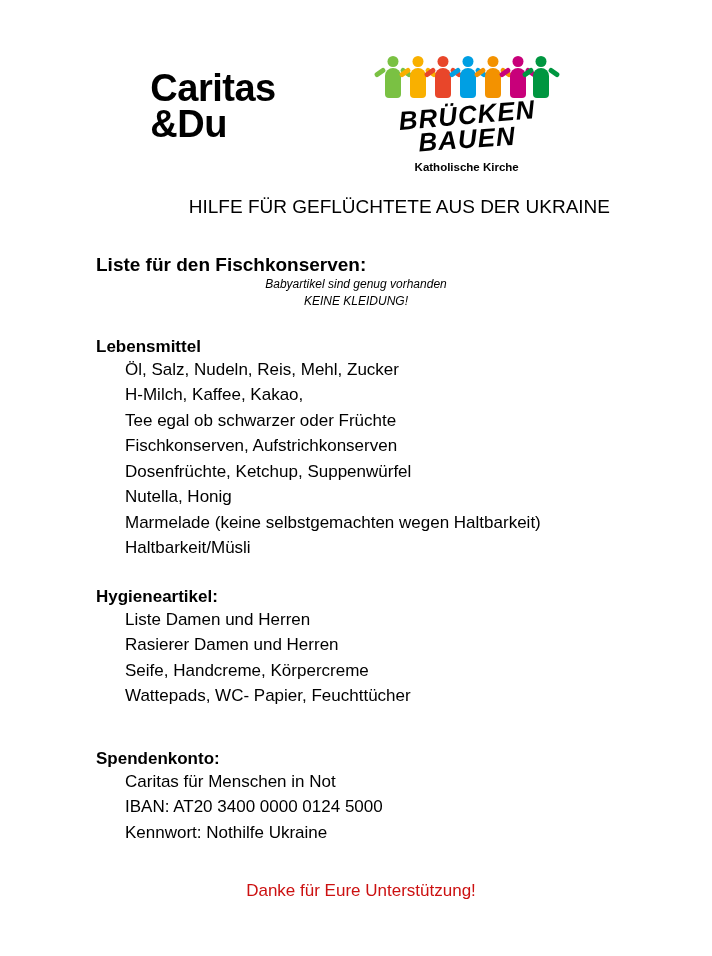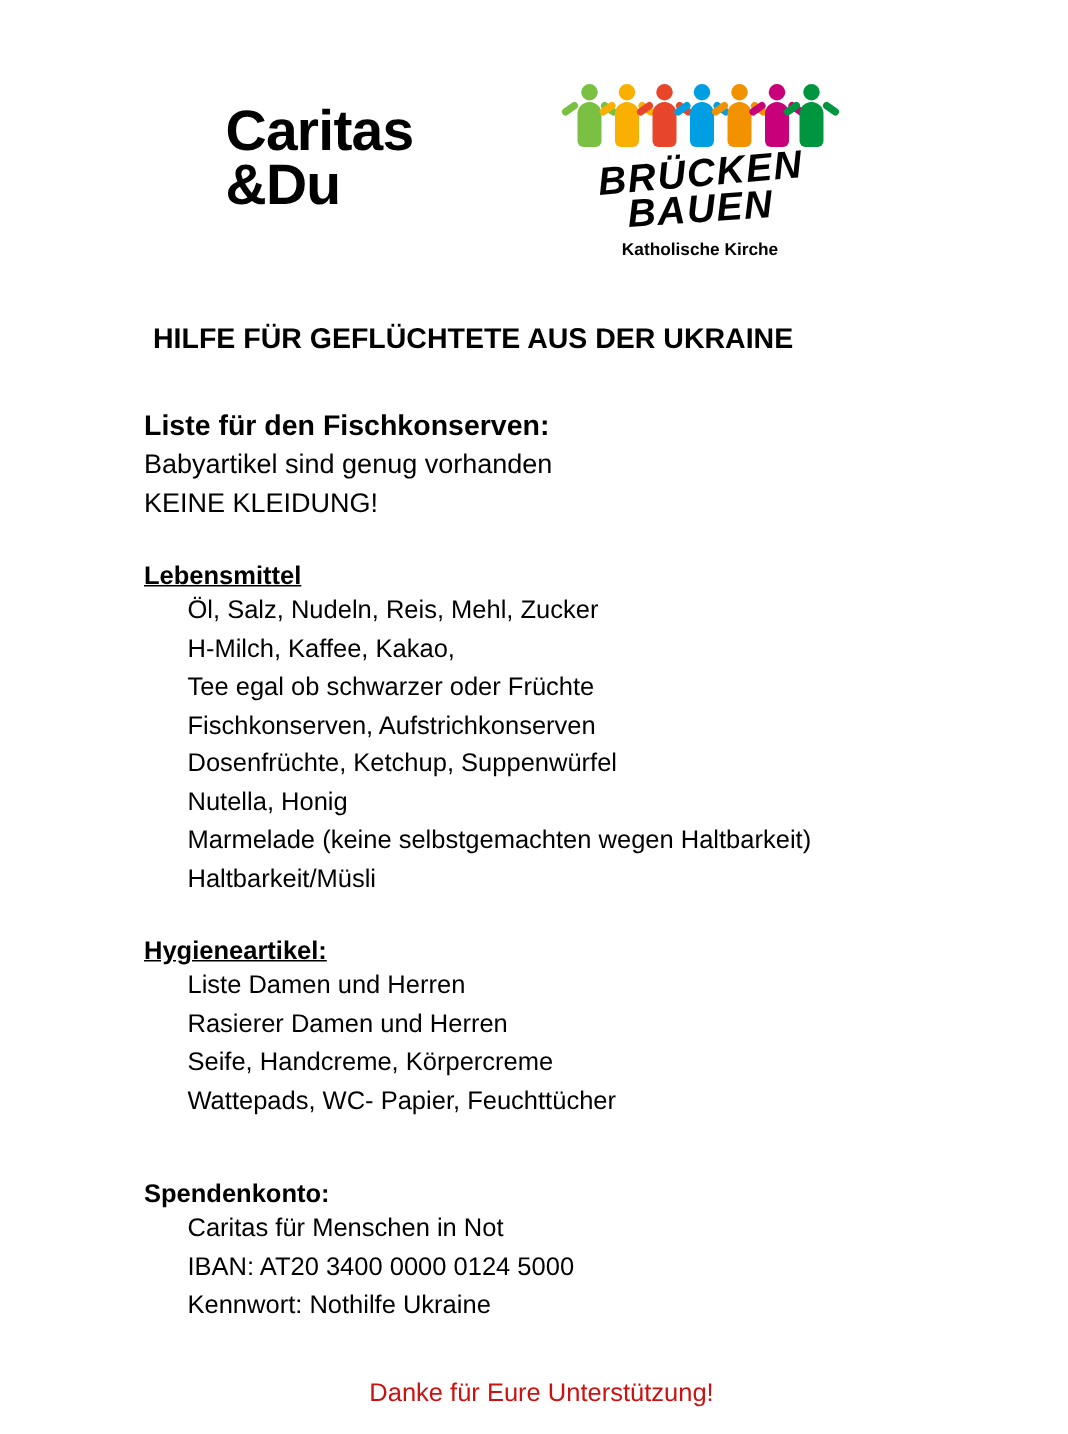--- a/index.html
+++ b/index.html
@@ -110,40 +110,41 @@
     font-size: 11.5px;
     font-weight: bold;
     line-height: 1.25;
   }
 
   
   .content {
     padding: 0 96px;
   }
   .doc-title {
-    text-align: left;
+    text-align: right;
     font-size: 19px;
-    font-weight: bold;
+    font-weight: normal;
     line-height: 1.35;
-    margin-top: 40px;
+    margin-top: 20px;
     padding: 0 6px;
   }
   .section-heading {
     font-size: 19px;
     font-weight: bold;
     margin-top: 34px;
   }
   .italic-line {
-    font-size: 18px;
+    font-size: 12px;
+    font-style: italic;
     line-height: 1.45;
+    text-align: center;
   }
   .list-heading {
     font-size: 17px;
     font-weight: bold;
-    text-decoration: underline;
     margin-top: 26px;
   }
   .line {
     font-size: 17px;
     line-height: 1.5;
     white-space: nowrap;
     margin-left: 29px;
   }
   .donation-heading {
     font-size: 17px;

